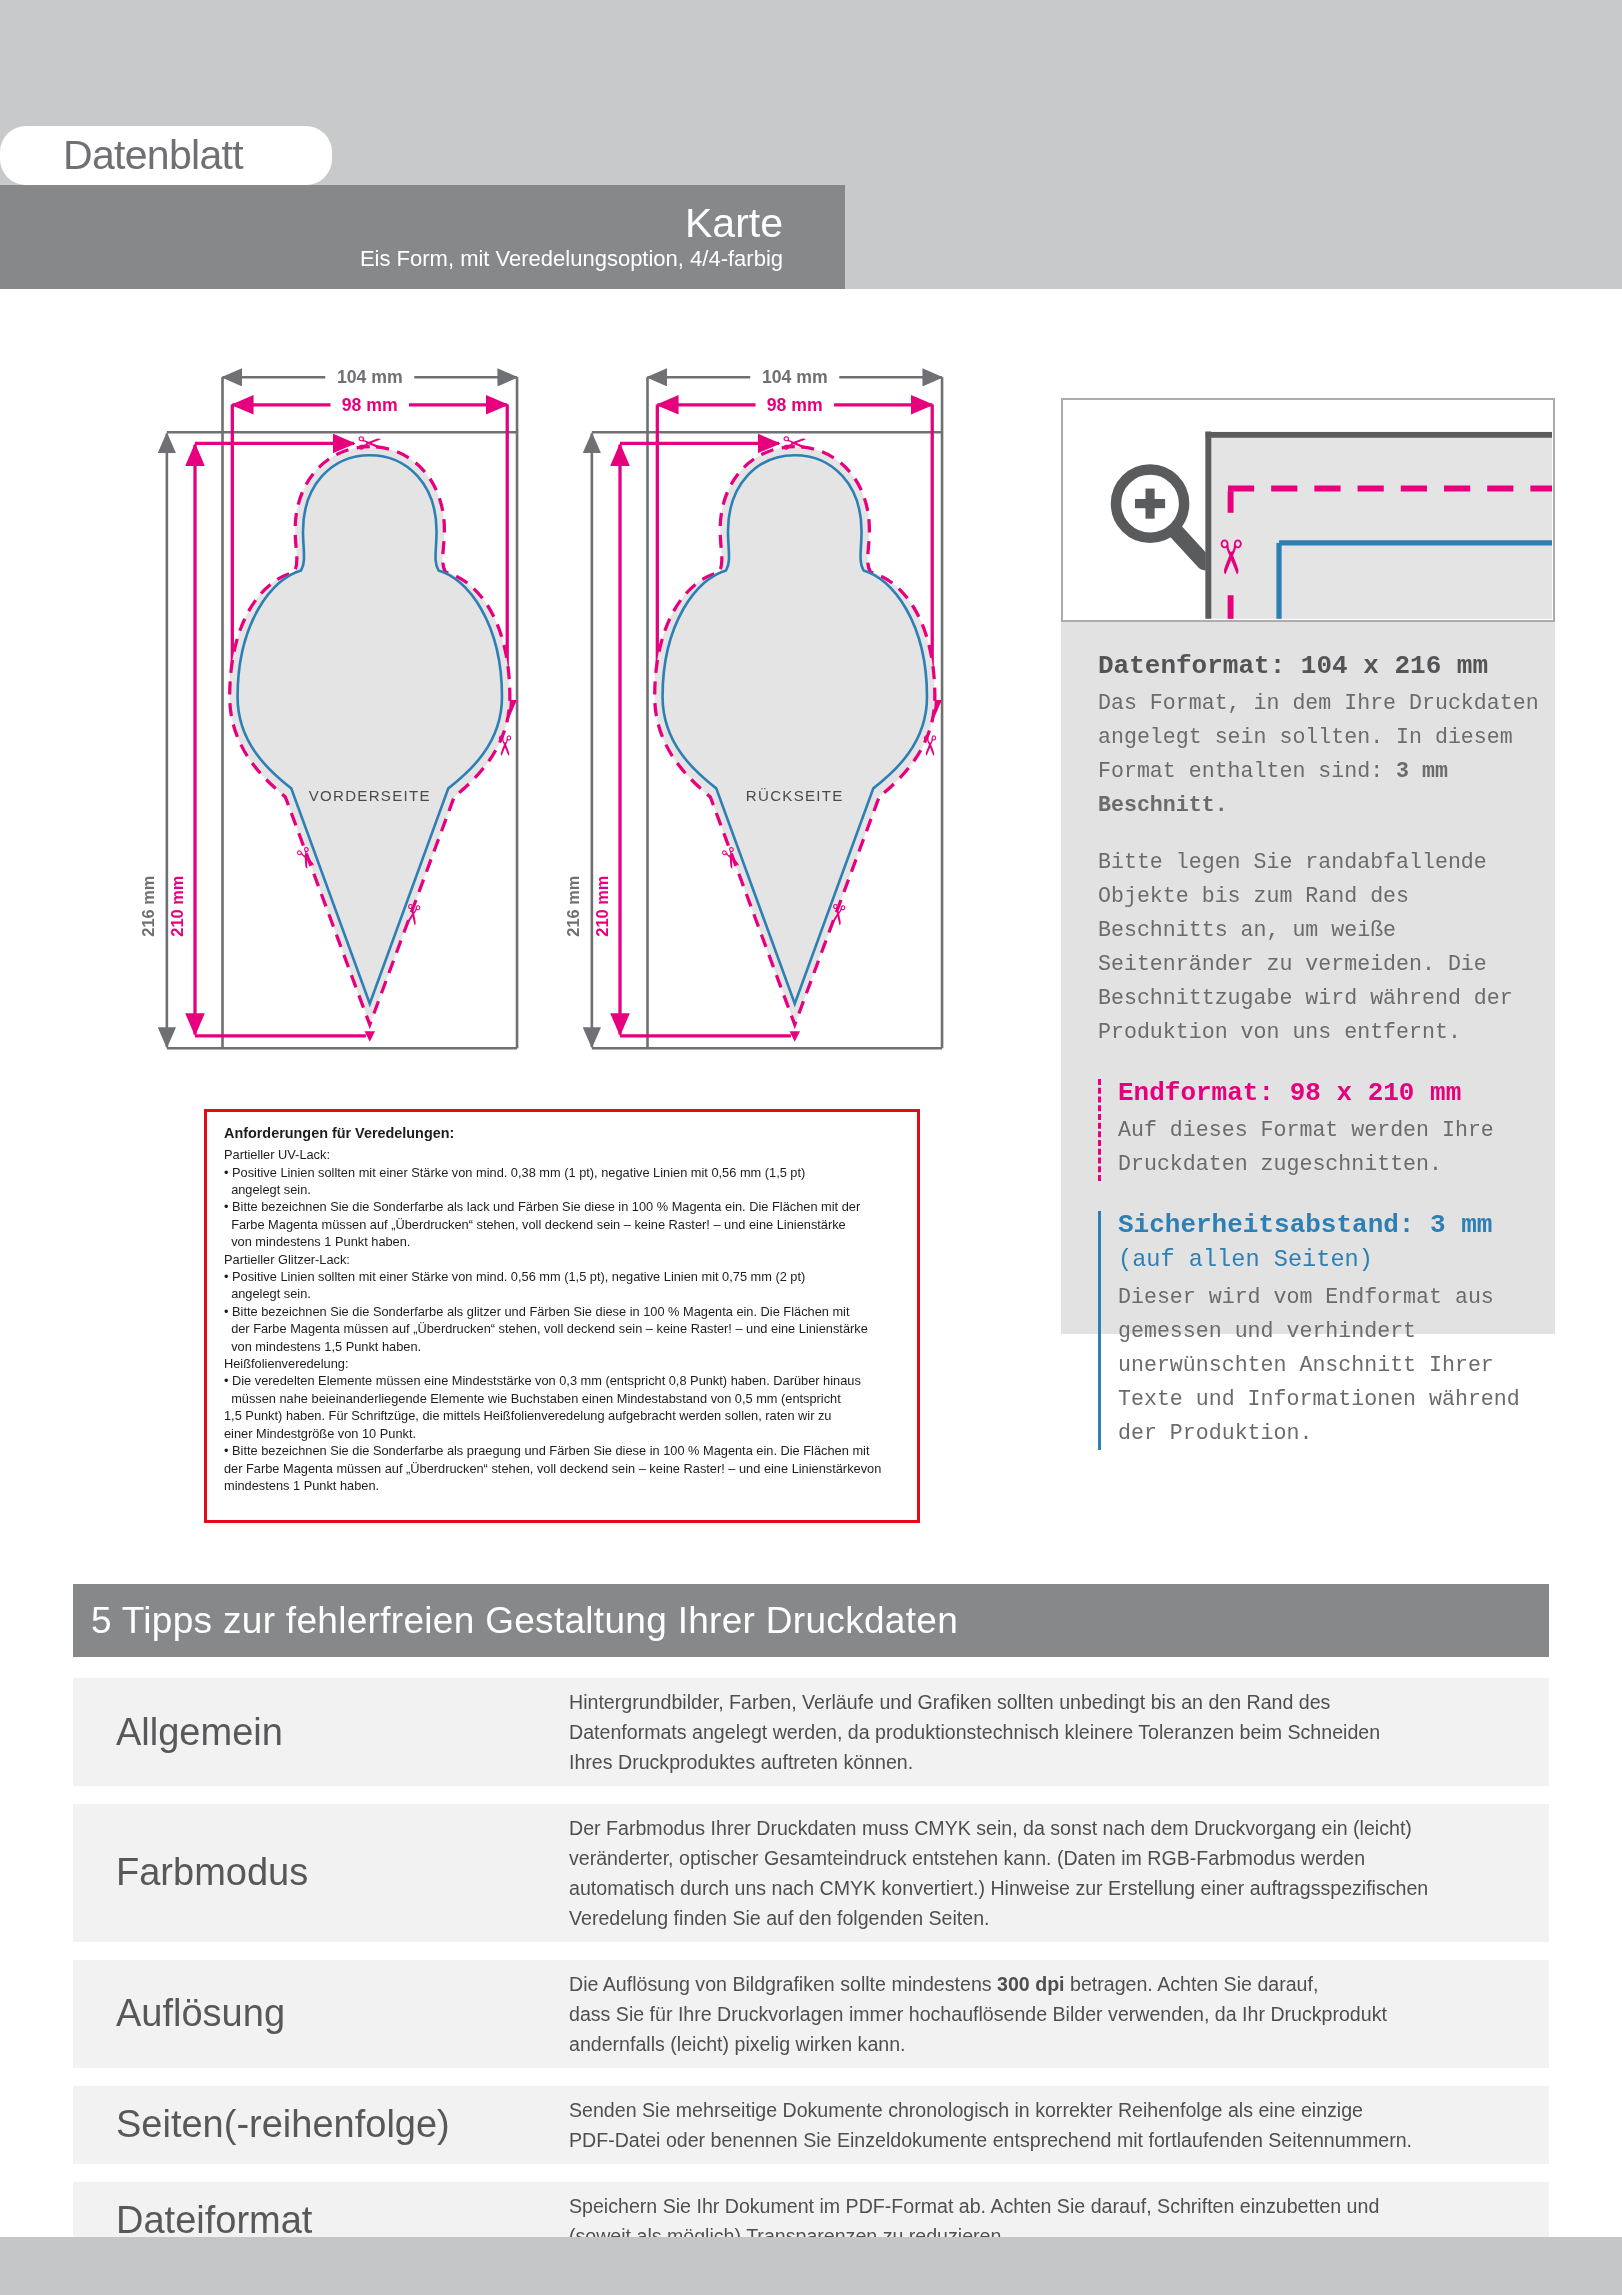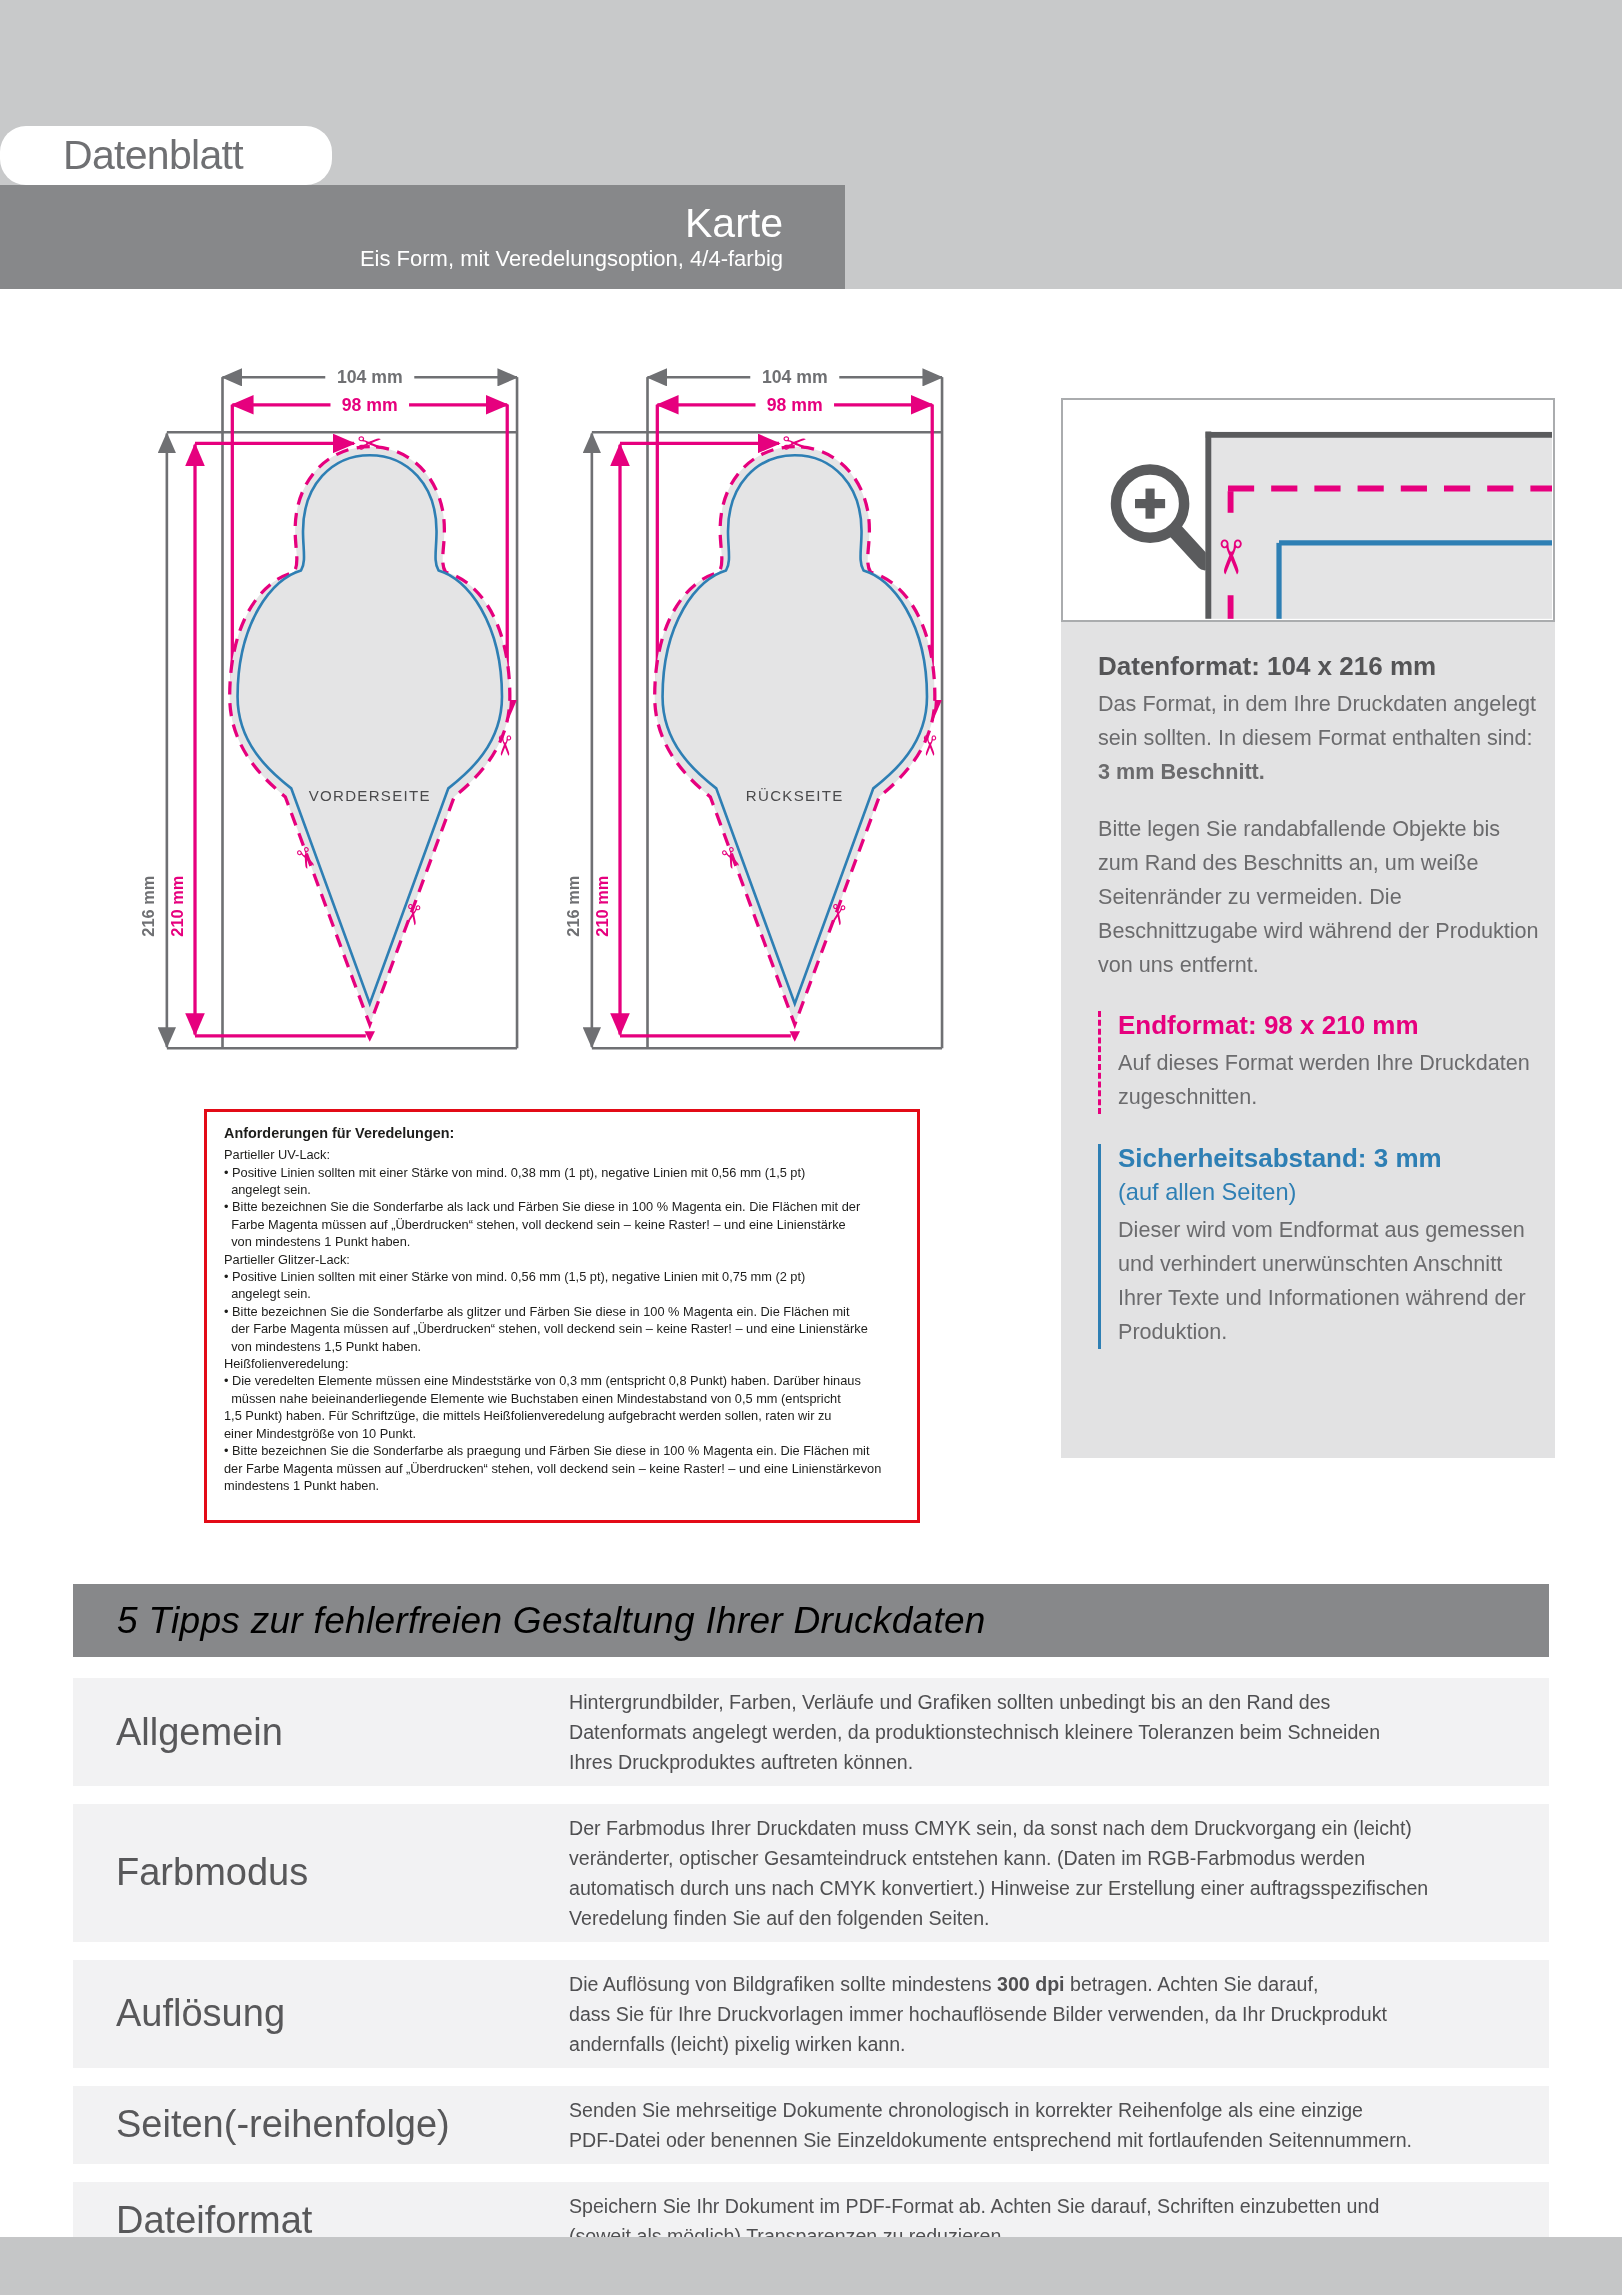--- a/index.html
+++ b/index.html
@@ -30,43 +30,43 @@
   .dimtext{font-size:27px;font-weight:bold;fill:var(--line-gray);}
   .dimtext.m{fill:var(--magenta);}
   .vlabel{font-size:25px;font-weight:bold;}
   .shape-outer{fill:var(--shape-fill);stroke:var(--magenta);stroke-width:5;stroke-dasharray:20 13;}
   .shape-inner{fill:none;stroke:var(--blue);stroke-width:4;}
   .sidetext{font-size:23px;fill:#4a4a4c;letter-spacing:2px;}
   .scissors{fill:var(--magenta);}
 
   
   .zoom-box{position:absolute;left:1061px;top:398px;width:494px;height:224px;background:#fff;border:2.6px solid #aaacae;overflow:hidden;}
-  .info-box{position:absolute;left:1061px;top:622px;width:494px;height:836px;background:var(--panel-gray);
-    padding:30px 13px 0 37px;font-size:21.6px;line-height:1.57;color:var(--text-mid);}
+  .info-box{position:absolute;left:1061px;top:622px;width:494px;height:712px;background:var(--panel-gray);
+    padding:30px 13px 0 37px;font-size:21.6px;line-height:1.57;color:var(--text-mid);font-family:Liberation Mono, monospace;}
   .info-box h3{font-size:26px;line-height:1.15;color:#545456;margin-bottom:5.2px;}
   .info-box .p{max-width:445px;}
   .info-box .sp36{height:23.6px;} .info-box .sp44{height:29px;} .info-box .sp46{height:30px;}
   .blk{padding-left:17px;}
   .blk.endformat{border-left:3.3px dashed var(--magenta);}
   .blk.endformat h3{color:var(--magenta);}
   .blk.safety{border-left:3.9px solid var(--blue);}
   .blk.safety h3{color:var(--blue);margin-bottom:0;}
   .blk.safety .sub{color:var(--blue);font-size:23.6px;margin-bottom:2.6px;}
   .b{font-weight:bold;}
 
   
   .vbox{position:absolute;left:204px;top:1109px;width:716px;height:414px;background:#fff;
     border:3.9px solid var(--red);padding:13px 17px;color:#1d1d1b;}
   .vbox .vtitle{font-size:14.4px;font-weight:bold;margin-bottom:5.2px;}
   .vline{font-size:12.8px;line-height:17.4px;white-space:pre-wrap;}
 
   
   .tips-band{position:absolute;left:73px;top:1584px;width:1476px;height:73px;background:var(--band-gray);
     display:flex;align-items:center;}
-  .tips-band .tb-title{color:#000000;font-size:37px;padding-left:44px;letter-spacing:0.3px;font-style:italic;}
+  .tips-band .tb-title{color:#ffffff;font-size:37px;padding-left:18px;letter-spacing:0.3px;}
   .tips-rows{position:absolute;left:73px;top:1678px;width:1476px;}
   .tip-row{background:var(--row-gray);display:flex;margin-bottom:17.7px;padding:6.5px 0;}
   .tip-label{width:496px;display:flex;align-items:center;padding-left:43px;font-size:38px;color:#58585a;}
   .tip-body{flex:1;padding:2.6px 26px 2.6px 0;font-size:19.6px;line-height:30px;color:var(--text-dark);white-space:pre-line;}
 
   .footer-band{position:absolute;left:0;top:2237px;width:1623px;height:59px;background:var(--footer-gray);}
 </style>
 </head>
 <body>
 

